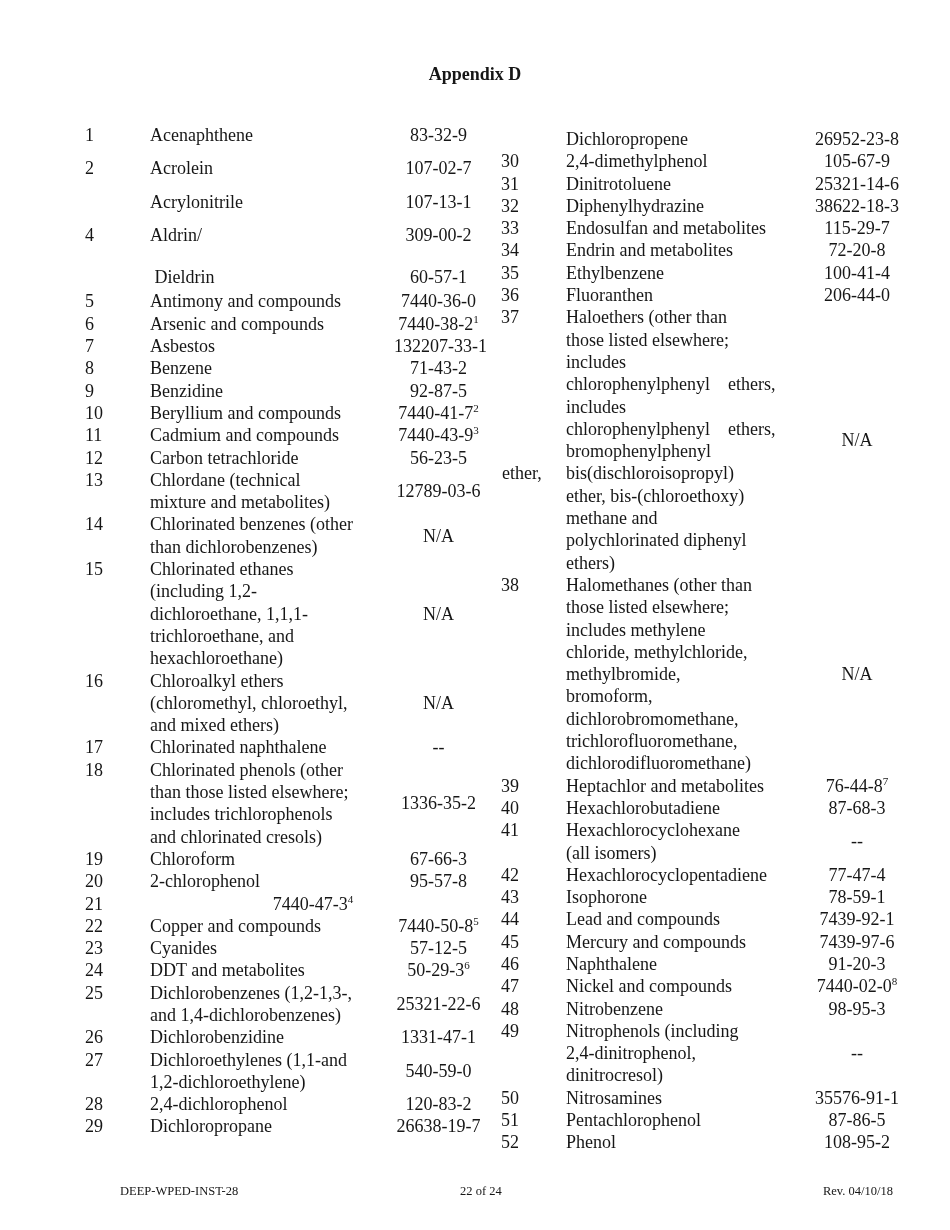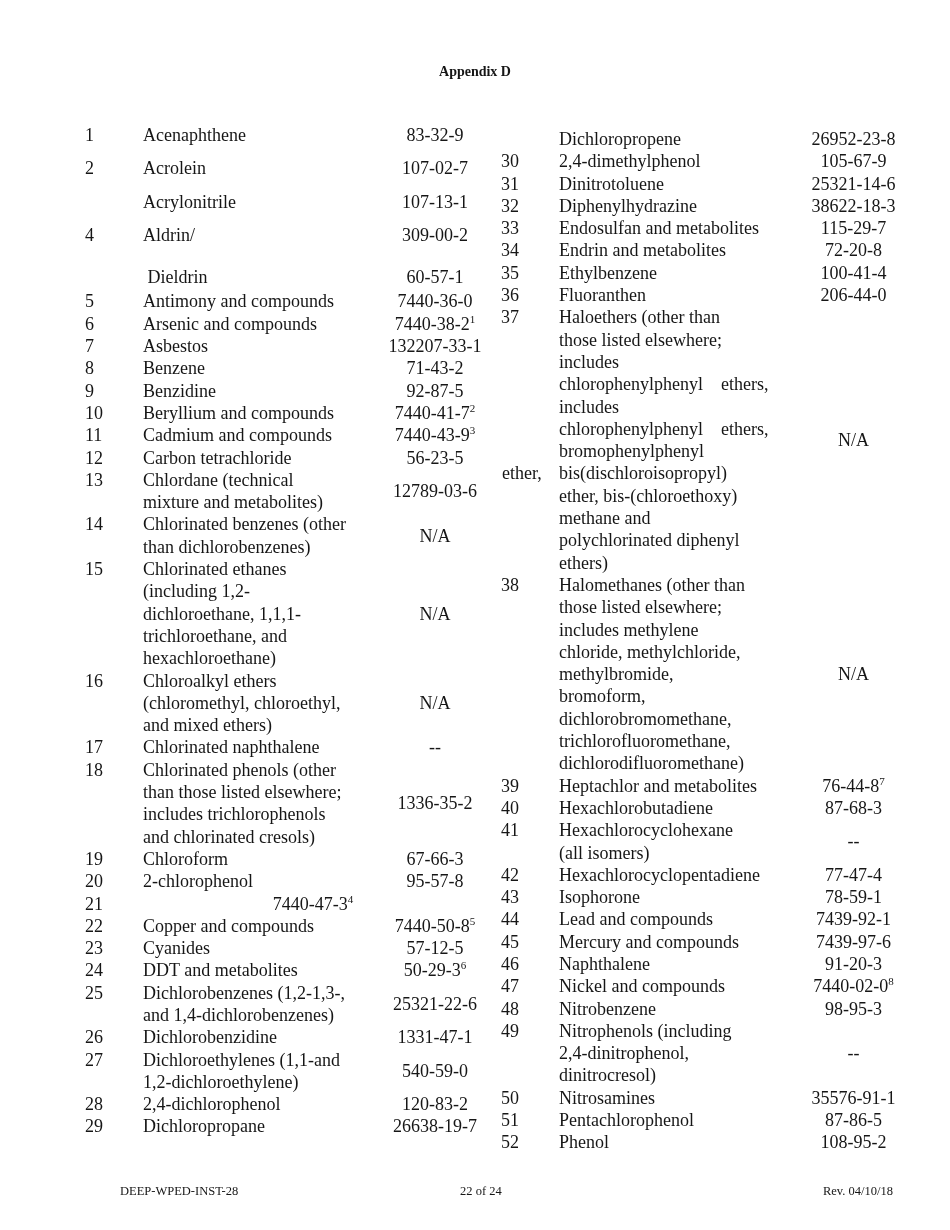--- a/index.html
+++ b/index.html
@@ -14,36 +14,36 @@
     font-size: 18px;
     overflow: hidden;
   }
   .title {
     position: absolute;
     top: 64px;
     left: 0;
     width: 100%;
     text-align: center;
     font-weight: bold;
-    font-size: 14px;
+    font-size: 18px;
   }
   .col { position: absolute; }
   .col-left  { left: 85px;  top: 124px; width: 398px; }
   .col-right { left: 501px; top: 128px; width: 408px; }
   .row {
     display: flex;
     position: relative;
     line-height: 22.3px;
     align-items: stretch;
   }
   .row.spaced     { margin-bottom: 11px; }
   .row.spaced-lg  { margin-bottom: 20px; }
   .row.spaced-sm  { margin-bottom: 2px; }
   .num  { flex: 0 0 58px; }
-  .name { white-space: pre-wrap; }
+  .name { white-space: pre-wrap; margin-left: 7px; }
   .col-left  .name { flex: 0 0 244px; }
   .col-right .name { flex: 0 0 239px; }
   .cas {
     flex: 1 1 auto;
     display: flex;
     align-items: center;
     justify-content: center;
     white-space: nowrap;
     text-align: center;
   }

